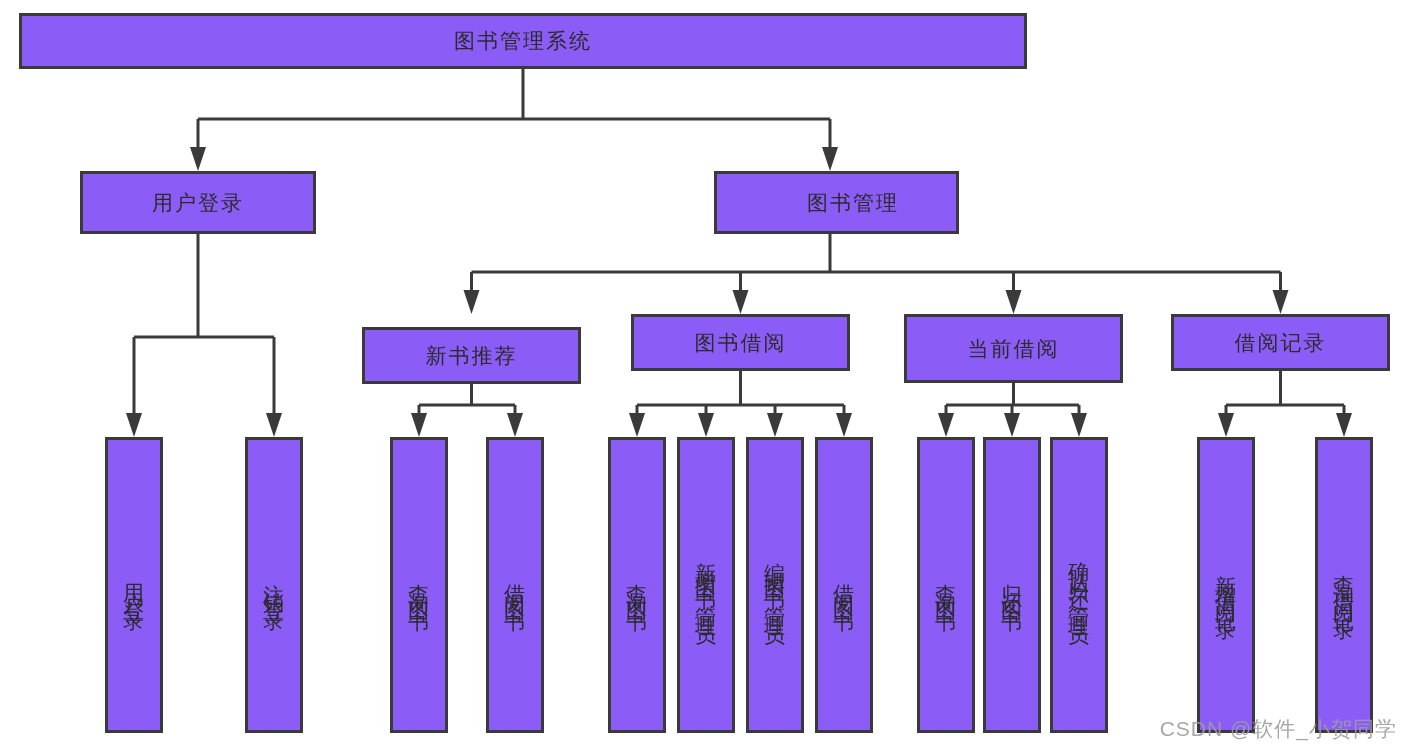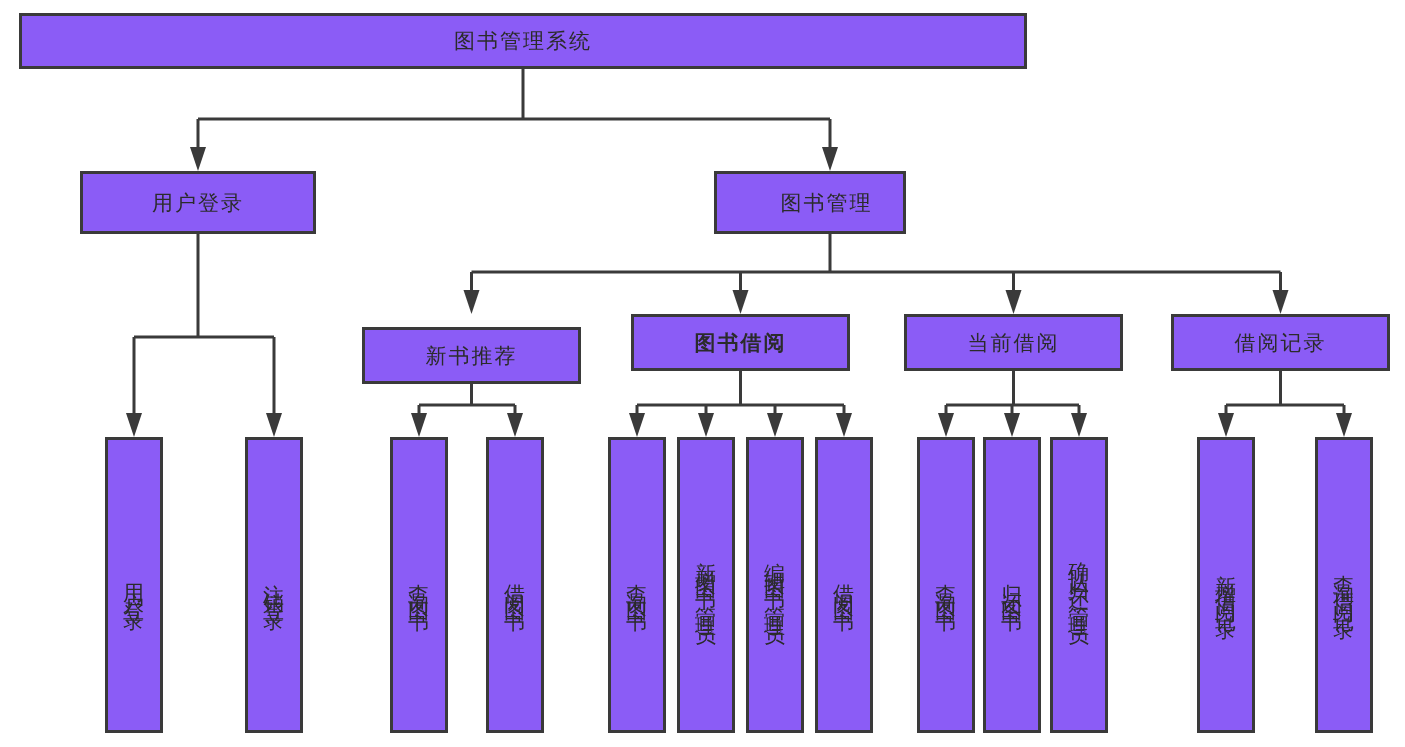--- a/index.html
+++ b/index.html
@@ -104,39 +104,40 @@
       <polygon points="1012,437 1004,413 1020,413"></polygon>
       <polygon points="1079,437 1071,413 1087,413"></polygon>
       <polygon points="1226,437 1218,413 1234,413"></polygon>
       <polygon points="1344,437 1336,413 1352,413"></polygon>
     </g>
   </svg>
 
   <div class="box hbox" style="left:19px;top:13px;width:1008px;height:56px;">图书管理系统</div>
 
   <div class="box hbox" style="left:80px;top:171px;width:236px;height:63px;">用户登录</div>
-  <div class="box hbox" style="left:714px;top:171px;width:192px;height:63px;padding-left:33px;">图书管理</div>
+  <div class="box hbox" style="left:714px;top:171px;width:245px;height:63px;padding-left:33px;">图书管理</div>
 
   <div class="box hbox" style="left:362px;top:314px;width:219px;height:57px;margin-top:13px;">新书推荐</div>
-  <div class="box hbox" style="left:631px;top:314px;width:219px;height:57px;font-weight:bold;">图书借阅</div>
-  <div class="box hbox" style="left:904px;top:314px;width:219px;height:57px;">当前借阅</div>
+  <div class="box hbox" style="left:631px;top:314px;width:219px;height:57px;">图书借阅</div>
+  <div class="box hbox" style="left:904px;top:314px;width:219px;height:69px;">当前借阅</div>
   <div class="box hbox" style="left:1171px;top:314px;width:219px;height:57px;">借阅记录</div>
 
   <div class="box vbox" style="left:105px;top:437px;width:58px;height:296px;">用户登录</div>
   <div class="box vbox" style="left:245px;top:437px;width:58px;height:296px;">注销登录</div>
 
   <div class="box vbox" style="left:390px;top:437px;width:58px;height:296px;">查询图书</div>
   <div class="box vbox" style="left:486px;top:437px;width:58px;height:296px;">借阅图书</div>
 
   <div class="box vbox" style="left:608px;top:437px;width:58px;height:296px;">查询图书</div>
   <div class="box vbox" style="left:677px;top:437px;width:58px;height:296px;">新增图书（管理员）</div>
   <div class="box vbox" style="left:746px;top:437px;width:58px;height:296px;">编辑图书（管理员）</div>
   <div class="box vbox" style="left:815px;top:437px;width:58px;height:296px;">借阅图书</div>
 
   <div class="box vbox" style="left:917px;top:437px;width:58px;height:296px;">查询图书</div>
   <div class="box vbox" style="left:983px;top:437px;width:58px;height:296px;">归还图书</div>
   <div class="box vbox" style="left:1050px;top:437px;width:58px;height:296px;">确认归还（管理员）</div>
 
   <div class="box vbox" style="left:1197px;top:437px;width:58px;height:296px;">新增借阅记录</div>
   <div class="box vbox" style="left:1315px;top:437px;width:58px;height:296px;">查询借阅记录</div>
 
+  <div id="watermark">CSDN @软件_小贺同学</div>
 
 </div>
 
 </body></html>

